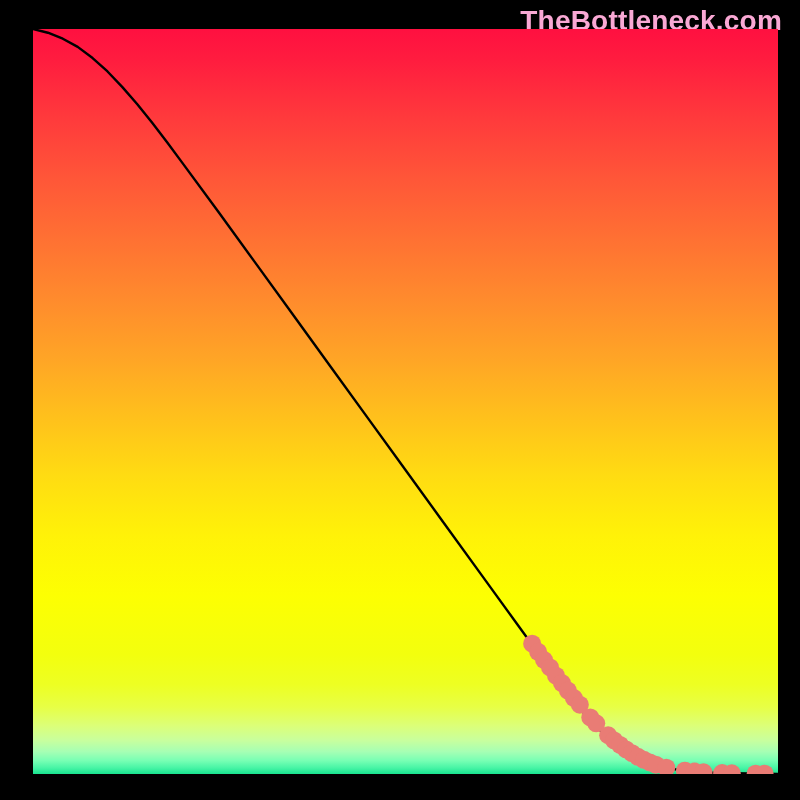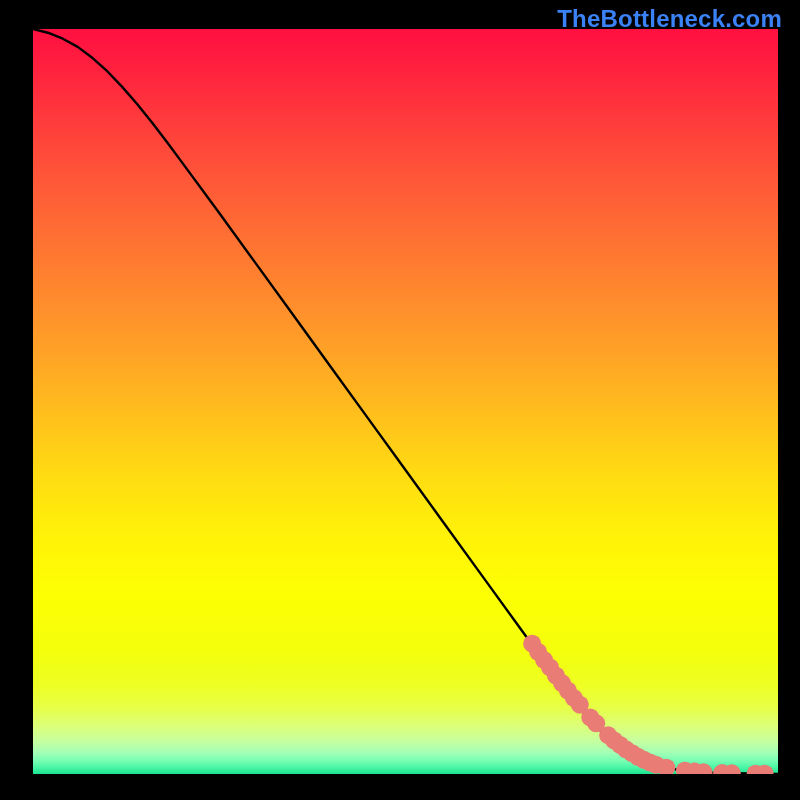--- a/index.html
+++ b/index.html
@@ -21,23 +21,23 @@
     left: 33px;
     top: 29px;
     width: 745px;
     height: 745px;
   }
   .watermark {
     position: absolute;
     top: 5px;
     right: 18px;
     font-family: Arial, Helvetica, sans-serif;
-    font-size: 24px;
+    font-size: 28px;
     font-weight: 600;
-    color: #3b82f6;
+    color: #f9a8d4;
     letter-spacing: 0.2px;
   }
 </style>
 </head>
 <body>
 
 <div class="frame">
   <div class="watermark">TheBottleneck.com</div>
 
   <svg class="plot" viewBox="0 0 745 745" preserveAspectRatio="none">

